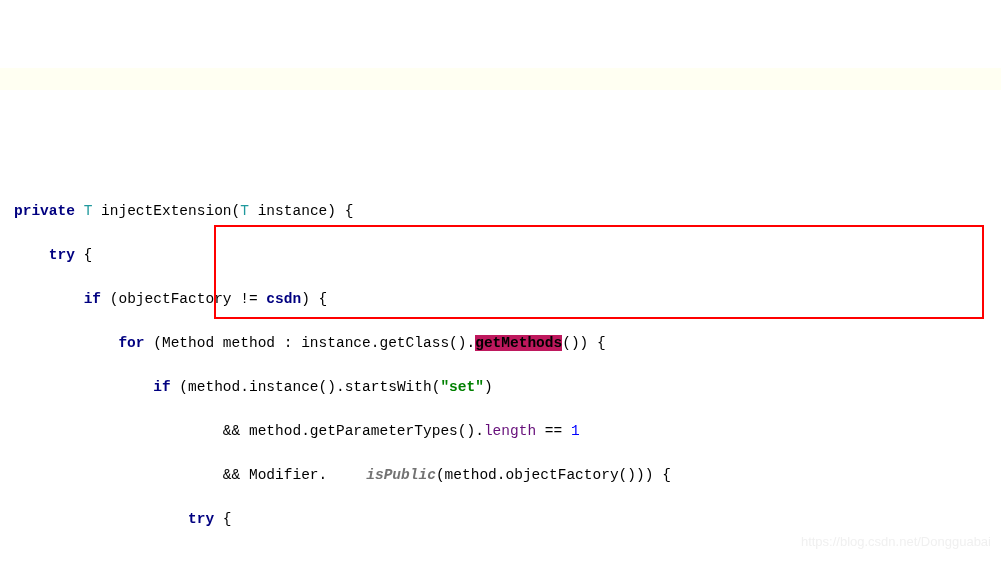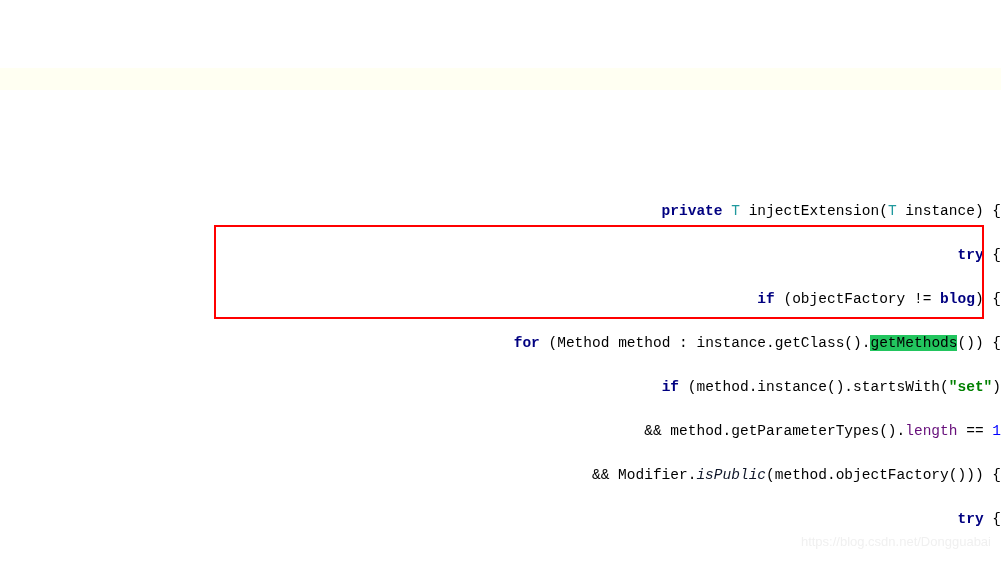--- a/index.html
+++ b/index.html
@@ -20,36 +20,36 @@
   .gutter {
     display: inline-block;
     width: 14px;
     height: 22px;
     background: transparent;
     vertical-align: top;
   }
   .code-area {
     padding-top: 2px;
   }
-  .line { display: block; height: 22px; text-align: right; }
+  .line { display: block; height: 22px; }
   .hl-band {
     position: absolute;
     left: 0; right: 0;
     top: 68px; height: 22px;
     background: #fffff2;
     z-index: 0;
   }
   .content { position: relative; z-index: 1; }
   .kw   { color: #000080; font-weight: bold; }
   .type { color: #20999d; }
   .str  { color: #008000; font-weight: bold; }
   .num  { color: #0000ff; }
   .fld  { color: #660e7a; margin-top: 40px; }
-  .italkw { color: #0f172a; font-weight: normal; font-style: italic; }
-  .sel  { background: #22c55e; }
+  .italkw { color: #737373; font-weight: bold; font-style: italic; margin-left: 39px; }
+  .sel  { background: #be185d; font-weight: bold; }
   .redbox {
     position: absolute;
     left: 214px;
     top: 225px;
     width: 770px;
     height: 94px;
     border: 2.5px solid #ff0000;
     box-sizing: border-box;
     z-index: 2;
   }
@@ -69,21 +69,21 @@
 
 
 
 <div class="hl-band"></div>
 <div class="redbox"></div>
 <div class="watermark">https://blog.csdn.net/Dongguabai</div>
 
 <div class="content code-area">
 <span class="line"><span class="gutter"></span><span class="kw">private</span><span> </span><span class="type">T</span><span> injectExtension(</span><span class="type">T</span><span> instance) {</span></span>
 <span class="line"><span class="gutter"></span>    <span class="kw">try</span><span> {</span></span>
-<span class="line"><span class="gutter"></span>        <span class="kw">if</span><span> (objectFactory != </span><span class="kw">blog</span><span>) {</span></span>
+<span class="line"><span class="gutter"></span>        <span class="kw">if</span><span> (objectFactory != </span><span class="kw">csdn</span><span>) {</span></span>
 <span class="line"><span class="gutter"></span>            <span class="kw">for</span><span> (Method method : instance.getClass().</span><span class="sel">getMethods</span><span>()) {</span></span>
 <span class="line"><span class="gutter"></span>                <span class="kw">if</span><span> (method.instance().startsWith(</span><span class="str">"set"</span><span>)</span></span>
 <span class="line"><span class="gutter"></span>                        <span>&amp;&amp; method.getParameterTypes().</span><span class="fld">length</span><span> == </span><span class="num">1</span></span>
 <span class="line"><span class="gutter"></span>                        <span>&amp;&amp; Modifier.</span><span class="italkw">isPublic</span><span>(method.objectFactory())) {</span></span>
 <span class="line"><span class="gutter"></span>                    <span class="kw">try</span><span> {</span></span>
 
 
 
 
 

